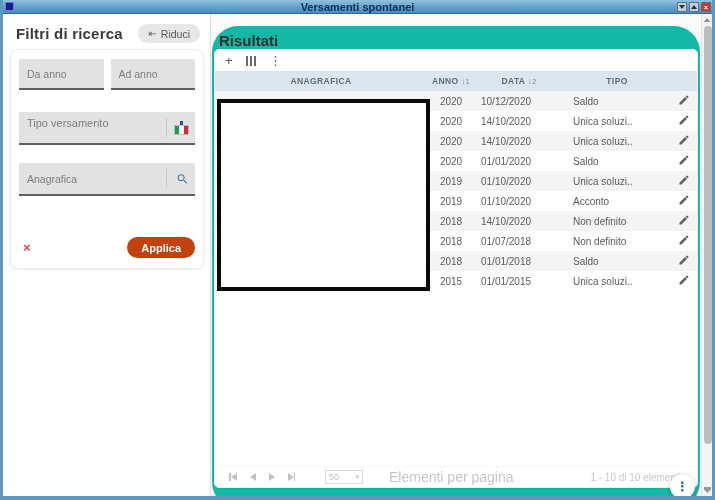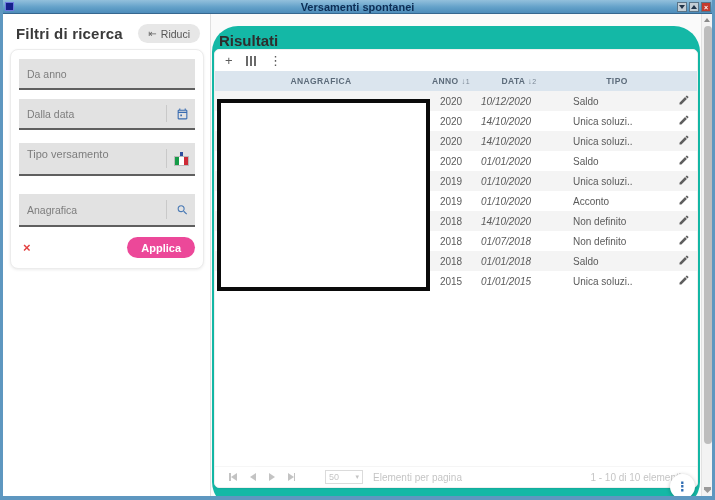--- a/index.html
+++ b/index.html
@@ -42,21 +42,21 @@
   .field .ficon { position:absolute; right:6px; top:50%; transform:translateY(-50%); display:flex; }
   .field.tall { height:33px; }
 
   .flag { width:15px; height:14px; position:relative; }
   .flag .pole { position:absolute; top:0; left:6px; width:3px; height:4px; background:#2e4f9e; }
   .flag .bands { position:absolute; bottom:0; left:0; width:15px; height:10px; display:flex; border:0.5px solid #bbb; }
   .flag .g { flex:1; background:#169b48; } .flag .w { flex:1; background:#fff; } .flag .r { flex:1; background:#ce2b37; }
 
   .card-foot { position:absolute; bottom:10px; left:12px; right:8px; display:flex; align-items:center; justify-content:space-between; }
   .clear-x { color:#e34040; font-size:13px; font-weight:bold; cursor:pointer; }
-  .apply-btn { background:#ec4899; color:#fff; border:none; border-radius:11px; height:21px; padding:0 14px;
+  .apply-btn { background:#c2410c; color:#fff; border:none; border-radius:11px; height:21px; padding:0 14px;
                font-size:11px; font-weight:bold; font-family:inherit; cursor:pointer; }
 
   
   .right-panel { position:absolute; top:12px; left:212px; width:488px; height:482px; background:#14b8a6;border-radius:26px; }
   .rp-title { font-size:15px; font-weight:bold; color:#2e2e2e; padding:6px 0 0 7px; }
   .results-card { position:absolute; left:2px; top:23px; width:484px; height:439px; background:#fff;
                   border:1px solid #efefef; border-radius:5px; box-shadow:0 1px 2px rgba(0,0,0,.07); overflow:hidden; }
   .toolbar { height:21px; display:flex; align-items:center; gap:13px; padding-left:10px; }
   .tb-ico { color:#5c5c5c; font-size:13px; cursor:pointer; display:flex; align-items:center; }
   .cols-ico { display:flex; gap:1.5px; }
@@ -66,36 +66,36 @@
            grid-template-columns:212px 48px 88px 108px 1fr; align-items:center; }
   .th { font-size:8.5px; color:#5c6b7a; font-weight:bold; letter-spacing:.4px; text-align:center; cursor:pointer; }
   .th .sort { font-weight:normal; color:#7b8896; font-size:8px; }
   .th .sort .n { font-size:7px; }
 
   .tbody { }
   .trow { height:20px; display:grid; grid-template-columns:212px 48px 88px 108px 1fr; align-items:center; }
   .trow.shade { background:#f4f4f4; }
   .td { font-size:10px; color:#5a5a5a; }
   .c-anno { text-align:center; }
-  .c-data { padding-left:6px;font-style:italic; }
+  .c-data { padding-left:6px; }
   .c-tipo { padding-left:10px; }
   .c-edit { display:flex; justify-content:center; cursor:pointer; }
 
   .paginator { position:absolute; left:0; right:0; bottom:0; height:21px; border-top:1px solid #e4e4e4;
                display:flex; align-items:center; opacity:.35; padding:0 10px; }
   .pg-nav { display:flex; gap:13px; align-items:center; margin-left:4px; }
   .pg-btn { display:flex; align-items:center; cursor:default; }
   .pt { width:0; height:0; border-top:4px solid transparent; border-bottom:4px solid transparent; }
   .pt.left  { border-right:6px solid #555; }
   .pt.right { border-left:6px solid #555; }
   .pbar { width:1.5px; height:8px; background:#555; }
   .pg-size { margin-left:30px; width:38px; height:14px; border:1px solid #999; display:flex; align-items:center;
              justify-content:space-between; padding:0 3px; font-size:9px; color:#555; cursor:pointer; }
   .pg-size .caret { font-size:7px; color:#555; }
-  .pg-label { margin-left:10px; font-size:10px; color:#555; }
+  .pg-label { margin-left:26px; font-size:14px; color:#555; }
   .pg-range { margin-left:auto; margin-right:6px; font-size:10px; color:#555; }
 
   .redaction { position:absolute; left:5px; top:73px; width:213px; height:192px; background:#fff; border:4px solid #0a0a0a; z-index:5; }
 
   .fab { position:absolute; left:458px; top:448px; width:25px; height:25px; border-radius:50%; background:#fff;
          box-shadow:0 1px 4px rgba(0,0,0,.25); display:flex; align-items:center; justify-content:center;
          color:#2f6db3; font-size:13px; font-weight:bold; cursor:pointer; z-index:6; }
 
   
   .scrollbar { position:absolute; top:0; right:0; width:11px; height:482px; background:#f3f3f3; border-left:1px solid #e2e2e2; }
@@ -135,32 +135,26 @@
           <span class="ico">⇤</span>
           <span>Riduci</span>
         </button>
       </div>
 
       <div class="filter-card">
         <div class="f-row">
           <div class="field">
             <span class="ph">Da anno</span>
           </div>
+          <div class="field">
+            <span class="ph">Ad anno</span>
+          </div>
         </div>
 
         <div class="f-row">
-          <div class="field">
-            <span class="ph">Dalla data</span>
-            <span class="sep"></span>
-            <span class="ficon">
-              <svg width="13" height="13" viewBox="0 0 24 24" fill="#3a6cb0">
-                  <path d="M19 4h-1V2h-2v2H8V2H6v2H5c-1.1 0-2 .9-2 2v14c0 1.1.9 2 2 2h14c1.1 0 2-.9 2-2V6c0-1.1-.9-2-2-2zm0 16H5V10h14v10zM5 8V6h14v2H5zm3 5h3v3H8v-3z"></path>
-                </svg>
-            </span>
-          </div>
         </div>
 
         <div class="f-row" style="margin-top:13px;">
           <div class="field tall">
             <span class="ph small">Tipo versamento</span>
             <span class="sep"></span>
             <span class="ficon">
               <span class="flag">
                   <span class="pole"></span>
                   <span class="bands">

